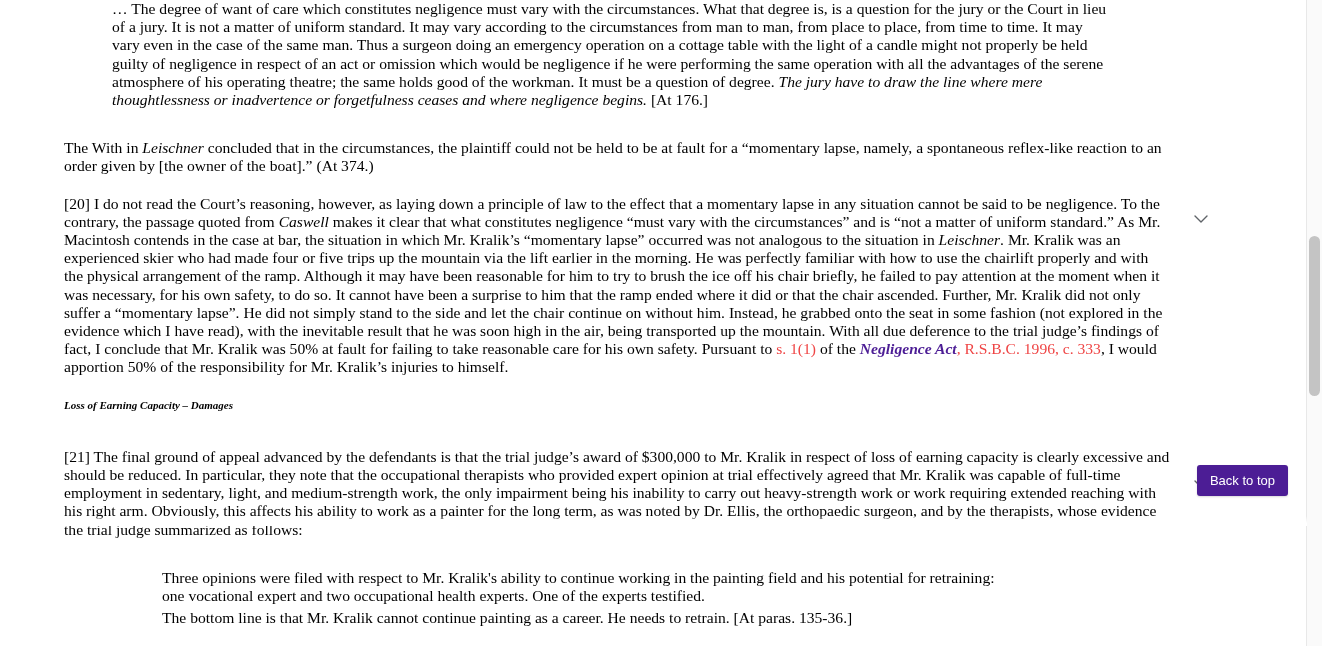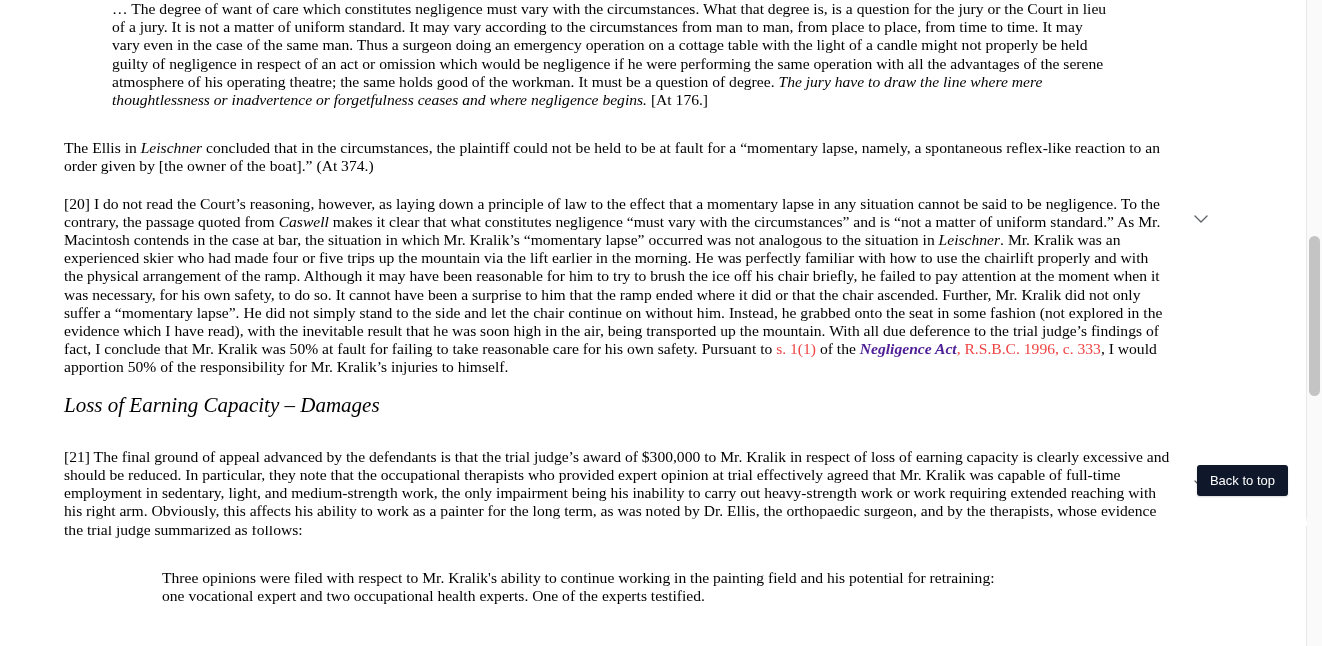--- a/index.html
+++ b/index.html
@@ -71,39 +71,39 @@
   .link-bi {
     color: #4c1d95;
     font-weight: bold;
     font-style: italic;
     text-decoration: none;
     cursor: pointer;
   }
   .underline {
   }
   .heading {
-    font-weight: normal;
+    font-weight: bold;
     font-style: italic;
-    font-size: 21px;
+    font-size: 11px;
   }
   .chevron {
     position: absolute;
     right: 110px;
     width: 22px;
     height: 22px;
     cursor: pointer;
   }
   .chevron svg {
     display: block;
   }
   .back-to-top {
     position: absolute;
     right: 34px;
     bottom: 30px;
-    background: #0f172a;
+    background: #4c1d95;
     color: #ffffff;
     font-family: "Liberation Sans", sans-serif;
     font-size: 13px;
     padding: 8px 13px;
     border-radius: 3px;
     cursor: pointer;
     user-select: none;
     box-shadow: 0 1px 2px rgba(0,0,0,0.15);
   }
   .scrollbar-track {
@@ -141,39 +141,40 @@
 <div class="page">
 
   <div class="content">
 
     <div class="quote-block">
       <p><span>…  The degree of want of care which constitutes negligence must vary with the circumstances.  What that degree is, is a question for the jury or the Court in lieu of a jury.  It is not a matter of uniform standard.  It may vary according to the circumstances from man to man, from place to place, from time to time.  It may vary even in the case of the same man.  Thus a surgeon doing an emergency operation on a cottage table with the light of a candle might not properly be held guilty of negligence in respect of an act or omission which would be negligence if he were performing the same operation with all the advantages of the serene atmosphere of his operating theatre; the same holds good of the workman.  It must be a question of degree.  </span><i>The jury have to draw the line where mere thoughtlessness or inadvertence or forgetfulness ceases and where negligence begins.</i><span>  [At 176.]</span></p>
     </div>
 
     <div class="para-gap-xl"></div>
 
-    <p><span>The Ellis in </span><span class="bi">Leischner</span><span> concluded that in the circumstances, the plaintiff could not be held to be at fault for a “momentary lapse, namely, a spontaneous reflex-like reaction to an order given by [the owner of the boat].”  (At 374.)</span></p>
+    <p><span>The With in </span><span class="bi">Leischner</span><span> concluded that in the circumstances, the plaintiff could not be held to be at fault for a “momentary lapse, namely, a spontaneous reflex-like reaction to an order given by [the owner of the boat].”  (At 374.)</span></p>
 
     <div class="para-gap-lg"></div>
 
     <p><span>[20]</span><span>      I do not read the Court’s reasoning, however, as laying down a principle of </span><span class="underline">law</span><span> to the effect that a momentary lapse in any situation cannot be said to be negligence.  To the contrary, the passage quoted from </span><span class="bi">Caswell</span><span> makes it clear that what constitutes negligence “must vary with the circumstances” and is “not a matter of uniform standard.”  As Mr. Macintosh contends in the case at bar, the situation in which Mr. Kralik’s “momentary lapse” occurred was not analogous to the situation in </span><span class="bi">Leischner</span><span>.  Mr. Kralik was an experienced skier who had made four or five trips up the mountain via the lift earlier in the morning.  He was perfectly familiar with how to use the chairlift properly and with the physical arrangement of the ramp.  Although it may have been reasonable for him to try to brush the ice off his chair briefly, he failed to pay attention at the moment when it was necessary, for his own safety, to do so.  It cannot have been a surprise to him that the ramp ended where it did or that the chair ascended.  Further, Mr. Kralik did not only suffer a “momentary lapse”.  He did not simply stand to the side and let the chair continue on without him.  Instead, he grabbed onto the seat in some fashion (not explored in the evidence which I have read), with the inevitable result that he was soon high in the air, being transported up the mountain.  With all due deference to the trial judge’s findings of fact, I conclude that Mr. Kralik was 50% at fault for failing to take reasonable care for his own safety.  Pursuant to </span><a class="link">s. 1(1)</a><span> of the </span><a class="link-bi">Negligence Act</a><a class="link">, R.S.B.C. 1996, c. 333</a><span>, I would apportion 50% of the responsibility for Mr. Kralik’s injuries to himself.</span></p>
 
     <div class="para-gap-lg"></div>
 
     <p class="heading">Loss of Earning Capacity – Damages</p>
 
     <div style="height:34px"></div>
 
     <p><span>[21]</span><span>      The final ground of appeal advanced by the defendants is that the trial judge’s award of $300,000 to Mr. Kralik in respect of loss of earning capacity is clearly excessive and should be reduced.  In particular, they note that the occupational therapists who provided expert opinion at trial effectively agreed that Mr. Kralik was capable of full-time employment in sedentary, light, and medium-strength work, the only impairment being his inability to carry out heavy-strength work or work requiring extended reaching with his right arm.  Obviously, this affects his ability to work as a painter for the long term, as was noted by Dr. Ellis, the orthopaedic surgeon, and by the therapists, whose evidence the trial judge summarized as follows:</span></p>
 
     <div class="para-gap-lg"></div>
 
     <div class="indent-quote">
       <p>Three opinions were filed with respect to Mr. Kralik's ability to continue working in the painting field and his potential for retraining: one vocational expert and two occupational health experts.  One of the experts testified.</p>
       <div style="height:4px"></div>
+      <p>The bottom line is that Mr. Kralik cannot continue painting as a career.  He needs to retrain.  [At paras. 135-36.]</p>
     </div>
 
   </div>
 
   <div class="chevron" style="top:208px;">
     <svg width="22" height="22" viewBox="0 0 22 22" aria-hidden="true">
       <path d="M5 8 L11 14 L17 8" stroke="#5f6368" stroke-width="1.4" fill="none" stroke-linecap="round" stroke-linejoin="round"></path>
     </svg>
   </div>
   <div class="chevron" style="top:473px;">

